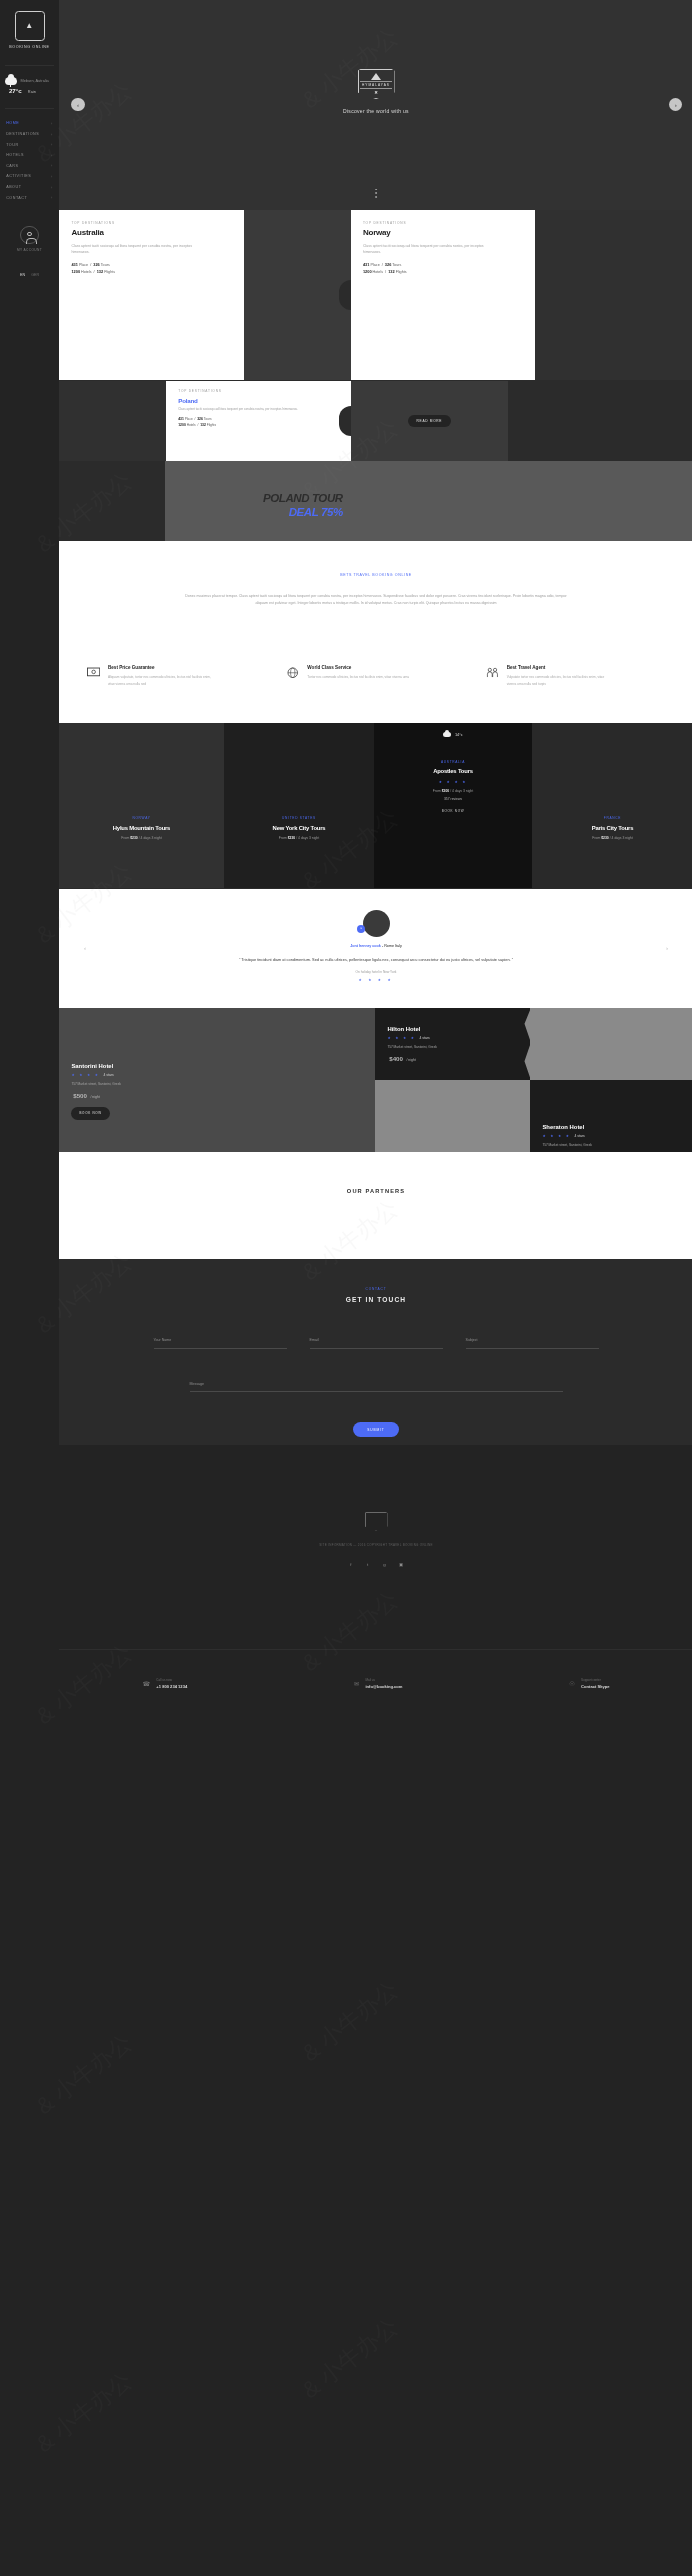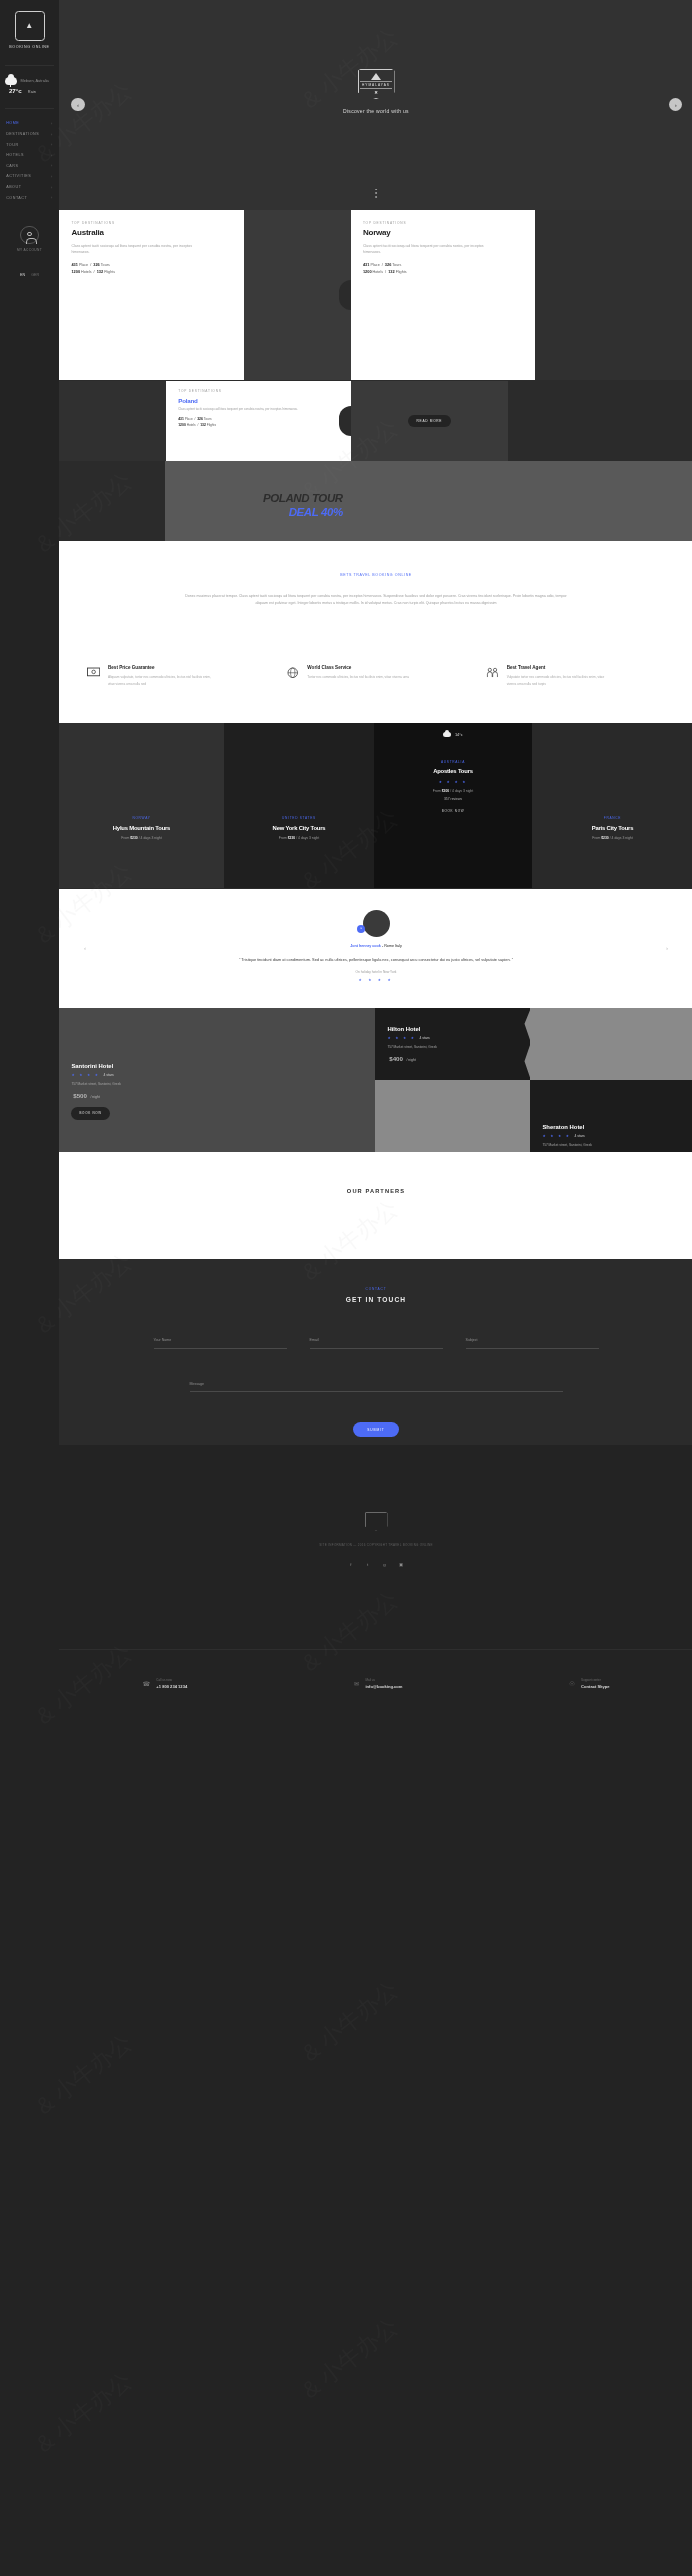--- a/index.html
+++ b/index.html
@@ -406,21 +406,21 @@
     <div class="c-dark" style="width:158px;height:80px;position:relative;display:flex;align-items:center;justify-content:center;">
       <button class="btn-pill">READ MORE</button>
     </div>
     <div style="width:185px;height:80px;background:#2b2b2b;"></div>
   </section>
 
   <section class="deal" style="top:461px;">
     <div class="deal-inner">
       <div class="deal-title">
         <span>POLAND TOUR</span>
-        <span class="pct">DEAL 40%</span>
+        <span class="pct">DEAL 75%</span>
       </div>
       <div class="deal-meta">
         <div class="date">23/12/2016</div>
         <div class="price">
           <span>From</span>
           <b>$450</b>
           <span>/ 3 days  2 nights</span>
         </div>
       </div>
     </div>

